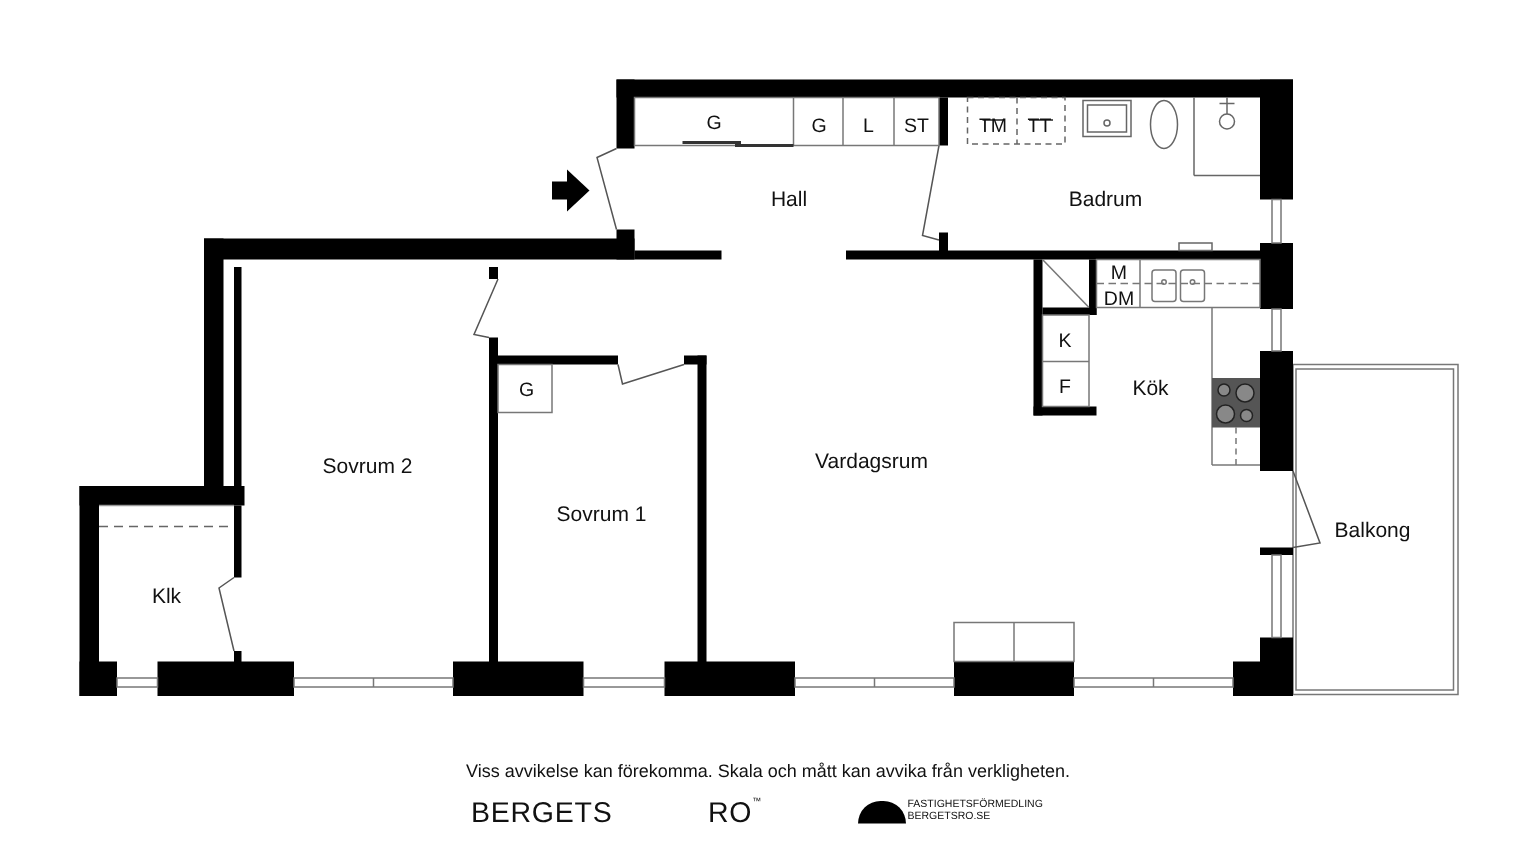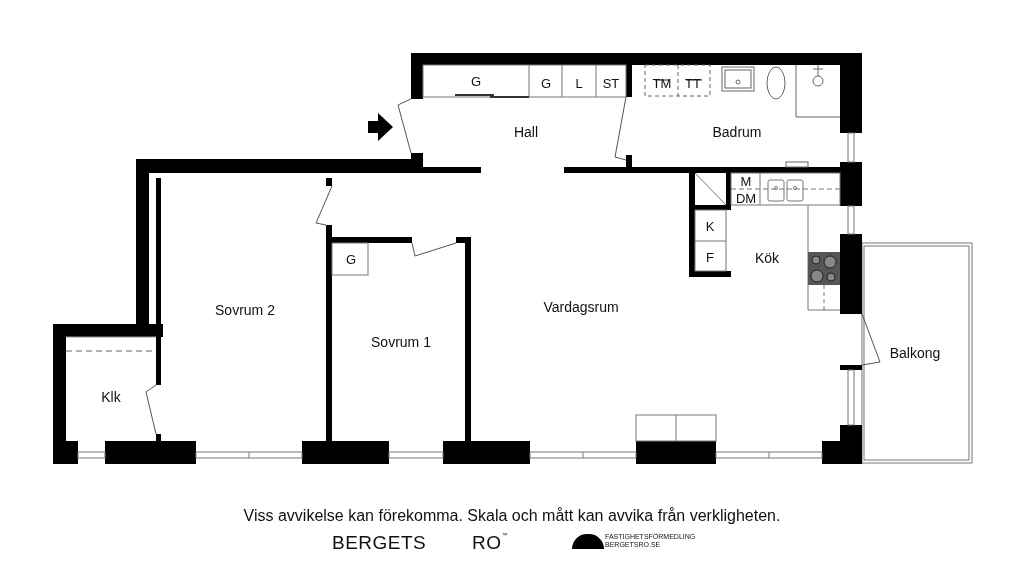--- a/index.html
+++ b/index.html
@@ -1,20 +1,20 @@
 <!DOCTYPE html>
 <html><head>
 <meta charset="utf-8">
 <style>
   html, body { margin: 0; padding: 0; background: #ffffff; }
   body { width: 1024px; height: 571px; position: relative; overflow: hidden; font-family: "Liberation Sans", sans-serif; }
   #plan { position: absolute; left: 0; top: 0; width: 1024px; height: 571px; }
   .room-label { font-family: "Liberation Sans", sans-serif; font-size: 14px; fill: #111; }
   .fix-label { font-family: "Liberation Sans", sans-serif; font-size: 13px; fill: #111; }
-  .disclaimer { position: absolute; left: 0; width: 1024px; top: 507px; text-align: center; font-size: 16px; color: #111; }
+  .disclaimer { position: absolute; left: 0; width: 1024px; top: 507px; text-align: center; font-size: 12px; color: #111; }
   .brand { position: absolute; top: 532px; font-size: 19px; color: #111; letter-spacing: 0.5px; }
   .brand-ro sup { font-size: 6px; vertical-align: top; }
   .firm { position: absolute; left: 605px; top: 533px; font-size: 7px; line-height: 8px; color: #111; }
   .firm-logo { position: absolute; left: 572px; top: 534px; width: 32px; height: 15px; background: #000; border-radius: 16px 16px 0 0; }
 </style>
 </head>
 <body>
 
 <svg id="plan" viewBox="0 0 1024 571" xmlns="http://www.w3.org/2000/svg">
 
@@ -174,19 +174,19 @@
   <text class="room-label" x="737" y="137" text-anchor="middle">Badrum</text>
   <text class="room-label" x="767" y="263" text-anchor="middle">Kök</text>
   <text class="room-label" x="581" y="312" text-anchor="middle">Vardagsrum</text>
   <text class="room-label" x="401" y="347" text-anchor="middle">Sovrum 1</text>
   <text class="room-label" x="245" y="315" text-anchor="middle">Sovrum 2</text>
   <text class="room-label" x="111" y="402" text-anchor="middle">Klk</text>
   <text class="room-label" x="915" y="358" text-anchor="middle">Balkong</text>
 </svg>
 
 <div class="disclaimer">Viss avvikelse kan förekomma. Skala och mått kan avvika från verkligheten.</div>
-<div class="brand" style="left:332px;">BERGETS</div>
+<div class="brand" style="left:314px;">BERGETS</div>
 <div class="brand brand-ro" style="left:472px;"><span>RO</span><sup>™</sup></div>
 <div class="firm-logo"></div>
 <div class="firm">
   <div>FASTIGHETSFÖRMEDLING</div>
   <div>BERGETSRO.SE</div>
 </div>
 
 </body></html>

